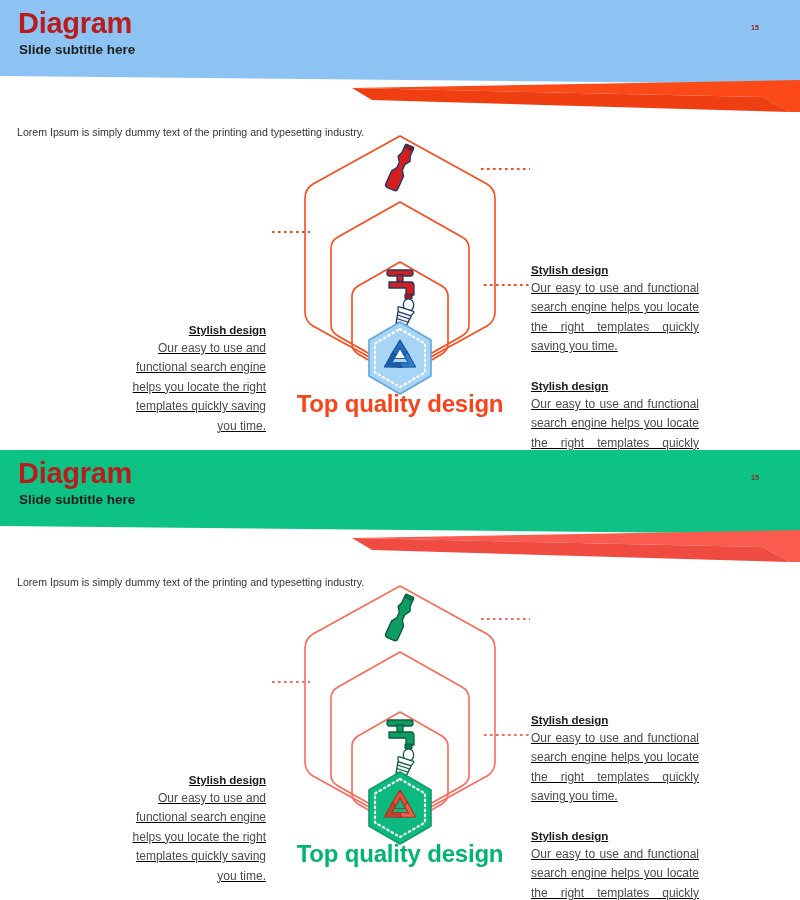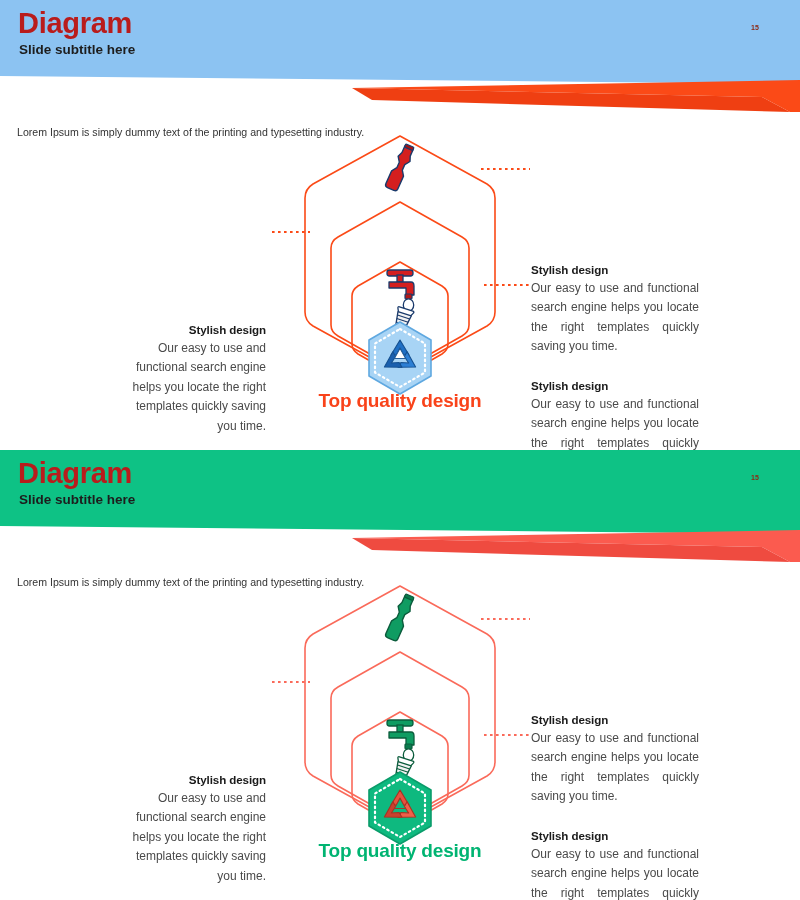--- a/index.html
+++ b/index.html
@@ -32,39 +32,39 @@
     font-size: 7px; color: #8c2a15; font-weight: bold;
   }
   .lorem {
     position: absolute; left: 17px; top: 93px;
     font-size: 10.6px; color: #333333; margin-top: 33px;
   }
 
   .diagram { position: absolute; left: 0; top: 120px; width: 800px; height: 330px; }
   .hex-svg { position: absolute; left: 0; top: 0; }
 
-  .txtblock { position: absolute; width: 168px; }
+  .txtblock { position: absolute; width: 168px; text-decoration: underline; }
   .txtblock .t-head {
     font-size: 11.6px; font-weight: bold; color: #1a1a1a;
     margin-bottom: 3px; letter-spacing: -0.1px;
   }
   .txtblock .t-body {
     font-size: 12px; color: #4a4a4a; line-height: 1.62;
     text-align: justify;
   }
   .txt-left { text-align: right; }
   .txt-left .t-body { text-align: right; }
 
   .tb-r1 { left: 531px; top: 143px; }
   .tb-r2 { left: 531px; top: 259px; }
   .tb-l1 { left: 118px; top: 203px; width: 148px; }
 
   .caption {
     position: absolute; width: 800px; text-align: center;
-    top: 270px; font-size: 19px; font-weight: bold;
+    top: 270px; font-size: 24px; font-weight: bold;
     letter-spacing: -0.2px;
   }
   .cap-orange { color: #f9431a; }
   .cap-green  { color: #00b472; }
 </style>
 </head>
 <body>
 
 <div class="page">
 

